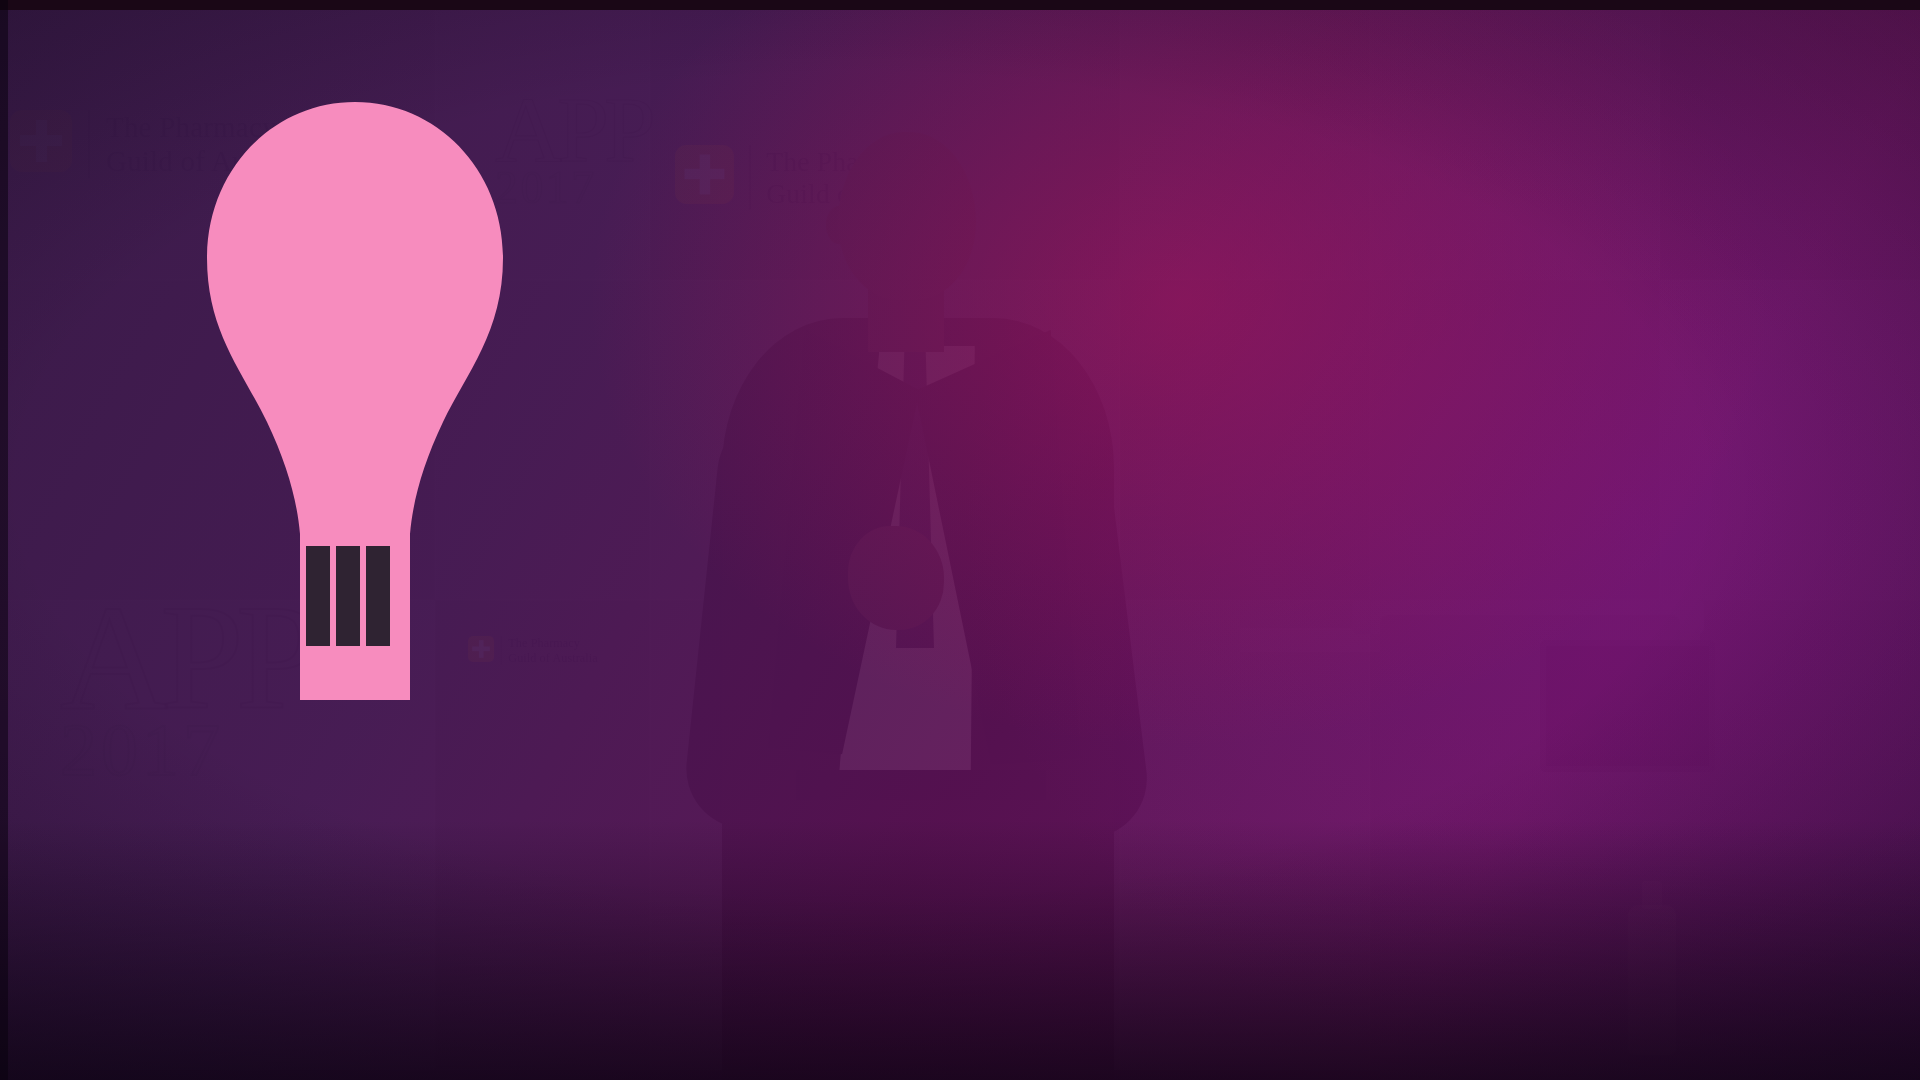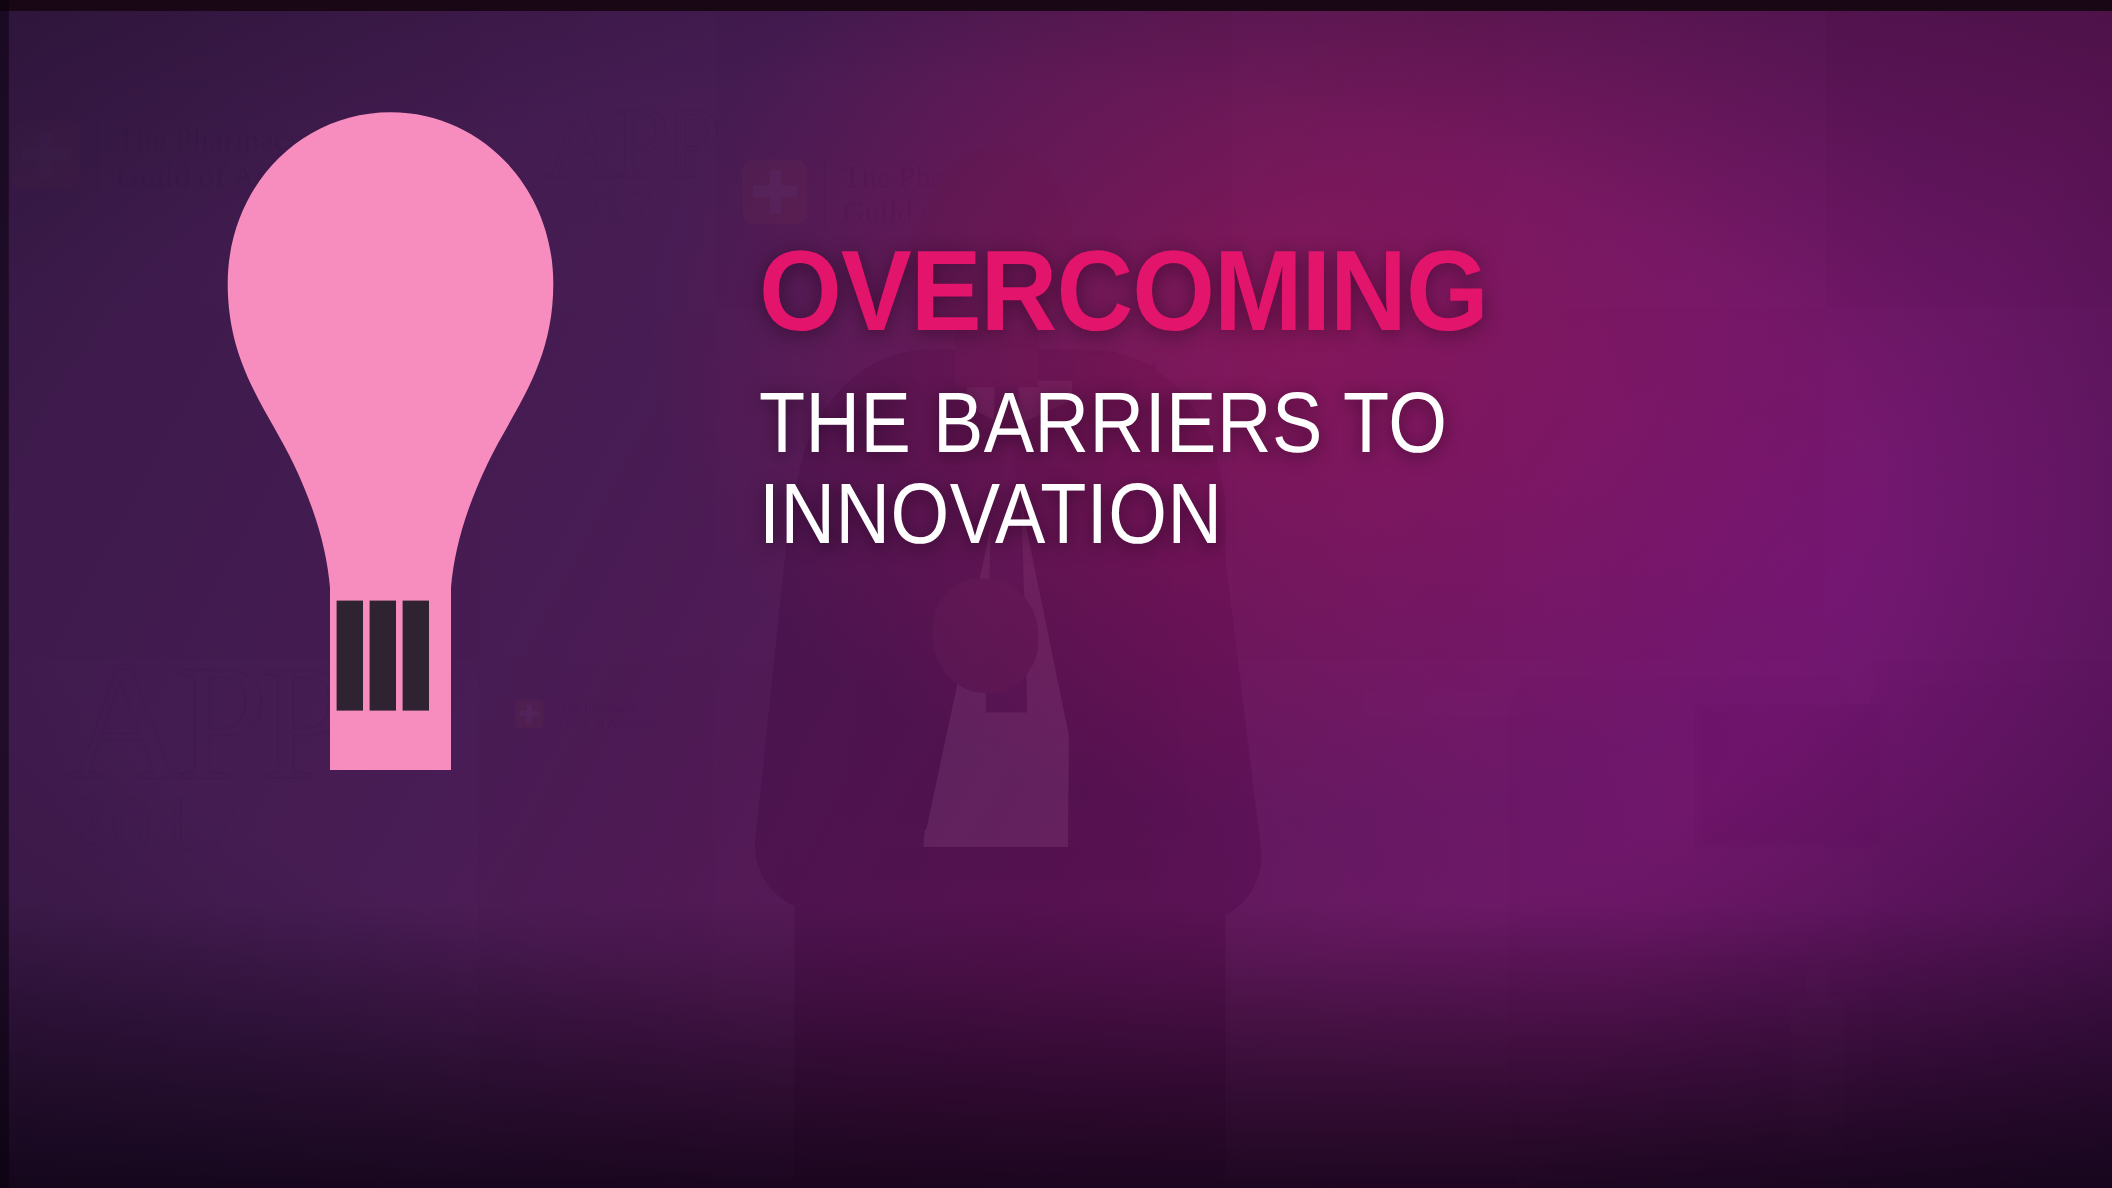--- a/index.html
+++ b/index.html
@@ -348,21 +348,16 @@
       <rect x="95" y="430" width="110" height="170" fill="#F78CBE"></rect>
 
       <g>
         <rect x="101" y="446" width="24" height="100" fill="#2F2332"></rect>
         <rect x="131" y="446" width="24" height="100" fill="#2F2332"></rect>
         <rect x="161" y="446" width="24" height="100" fill="#2F2332"></rect>
       </g>
     </svg>
   </div>
 
-  <div class="titles">
-    <div class="t-main" style="color:#E2146C;">OVERCOMING</div>
-    <div class="t-sub l1">THE BARRIERS TO</div>
-    <div class="t-sub l2">INNOVATION</div>
-  </div>
 
   <div class="letterbox"></div>
   <div class="edge-left"></div>
 </div>
 
 </body></html>

